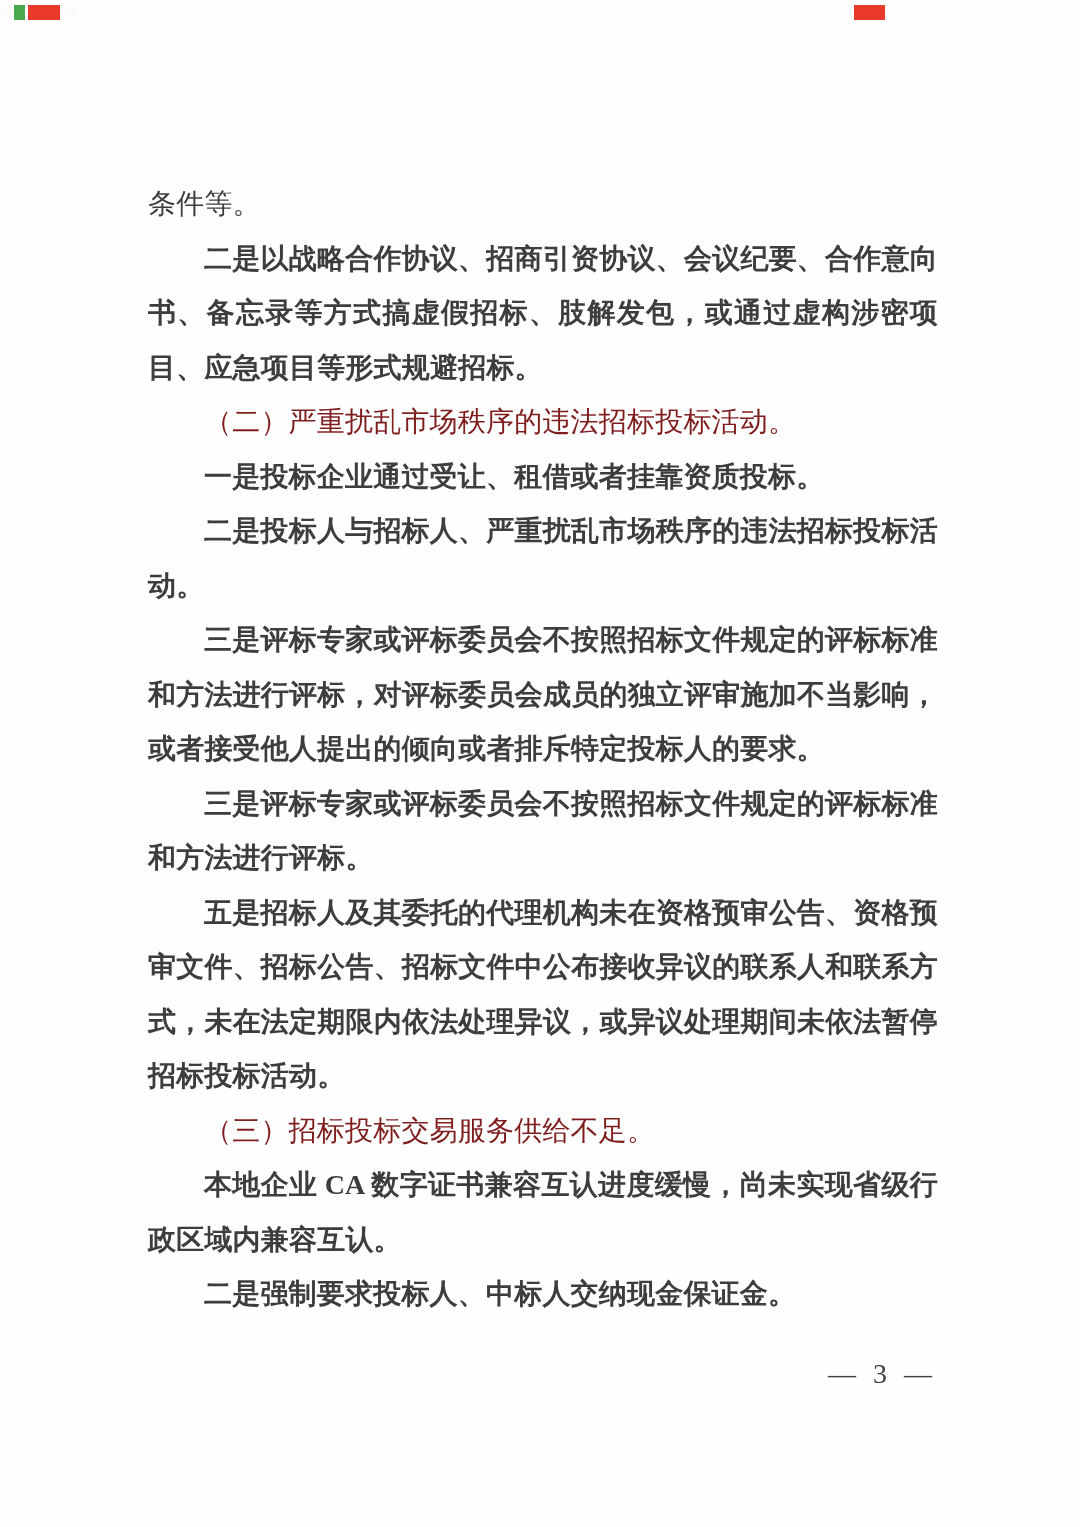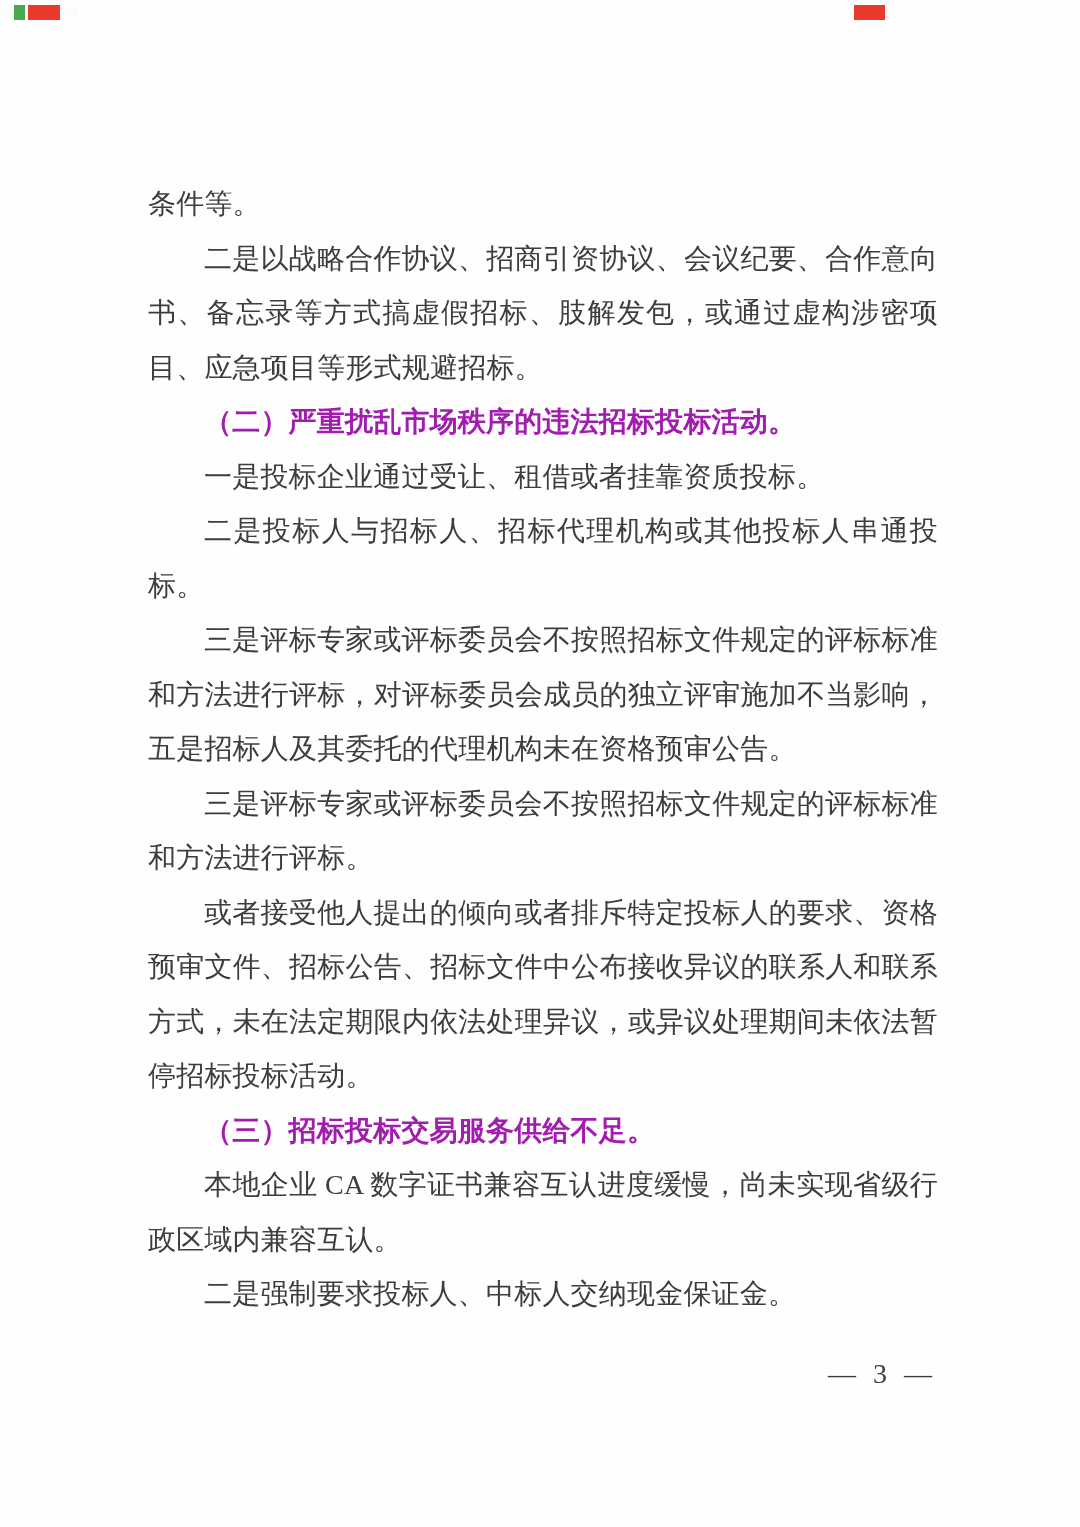--- a/index.html
+++ b/index.html
@@ -40,22 +40,22 @@
     line-height: 54.5px;
     color: #3d3d3d;
     text-align: justify;
     text-justify: inter-character;
     letter-spacing: 0.2px;
   }
   .para {
     margin: 0;
     padding: 0;
   }
-  .para.indent { text-indent: 2em; }
-  .para.bold   { font-weight: bold; color: #a21caf; }
+  .para.indent { text-indent: 2em; font-weight: bold; }
+  .para.bold   { font-weight: normal; color: #7f1d1d; }
   .page-number {
     position: absolute;
     top: 1358px;
     left: 828px;
     font-size: 28px;
     color: #3d3d3d;
     letter-spacing: 5px;
     white-space: nowrap;
   }
 </style>
@@ -70,24 +70,24 @@
 
   <div class="corner-mark red-left" style="background: rgb(232, 57, 43);"></div>
 
   <div class="corner-mark red-right" style="background: rgb(232, 57, 43);"></div>
 
   <main class="doc-body" id="paragraphs">
       <p class="para">条件等。</p>
       <p class="para indent">二是以战略合作协议、招商引资协议、会议纪要、合作意向书、备忘录等方式搞虚假招标、肢解发包，或通过虚构涉密项目、应急项目等形式规避招标。</p>
       <p class="para indent bold">（二）严重扰乱市场秩序的违法招标投标活动。</p>
       <p class="para indent">一是投标企业通过受让、租借或者挂靠资质投标。</p>
-      <p class="para indent">二是投标人与招标人、招标代理机构或其他投标人串通投标。</p>
-      <p class="para indent">三是评标专家或评标委员会不按照招标文件规定的评标标准和方法进行评标，对评标委员会成员的独立评审施加不当影响，五是招标人及其委托的代理机构未在资格预审公告。</p>
+      <p class="para indent">二是投标人与招标人、严重扰乱市场秩序的违法招标投标活动。</p>
+      <p class="para indent">三是评标专家或评标委员会不按照招标文件规定的评标标准和方法进行评标，对评标委员会成员的独立评审施加不当影响，或者接受他人提出的倾向或者排斥特定投标人的要求。</p>
       <p class="para indent">三是评标专家或评标委员会不按照招标文件规定的评标标准和方法进行评标。</p>
-      <p class="para indent">或者接受他人提出的倾向或者排斥特定投标人的要求、资格预审文件、招标公告、招标文件中公布接收异议的联系人和联系方式，未在法定期限内依法处理异议，或异议处理期间未依法暂停招标投标活动。</p>
+      <p class="para indent">五是招标人及其委托的代理机构未在资格预审公告、资格预审文件、招标公告、招标文件中公布接收异议的联系人和联系方式，未在法定期限内依法处理异议，或异议处理期间未依法暂停招标投标活动。</p>
       <p class="para indent bold">（三）招标投标交易服务供给不足。</p>
       <p class="para indent">本地企业 CA 数字证书兼容互认进度缓慢，尚未实现省级行政区域内兼容互认。</p>
       <p class="para indent">二是强制要求投标人、中标人交纳现金保证金。</p>
     </main>
 
   <div class="page-number">— 3 —</div>
 
 </div>
 
 </body></html>

